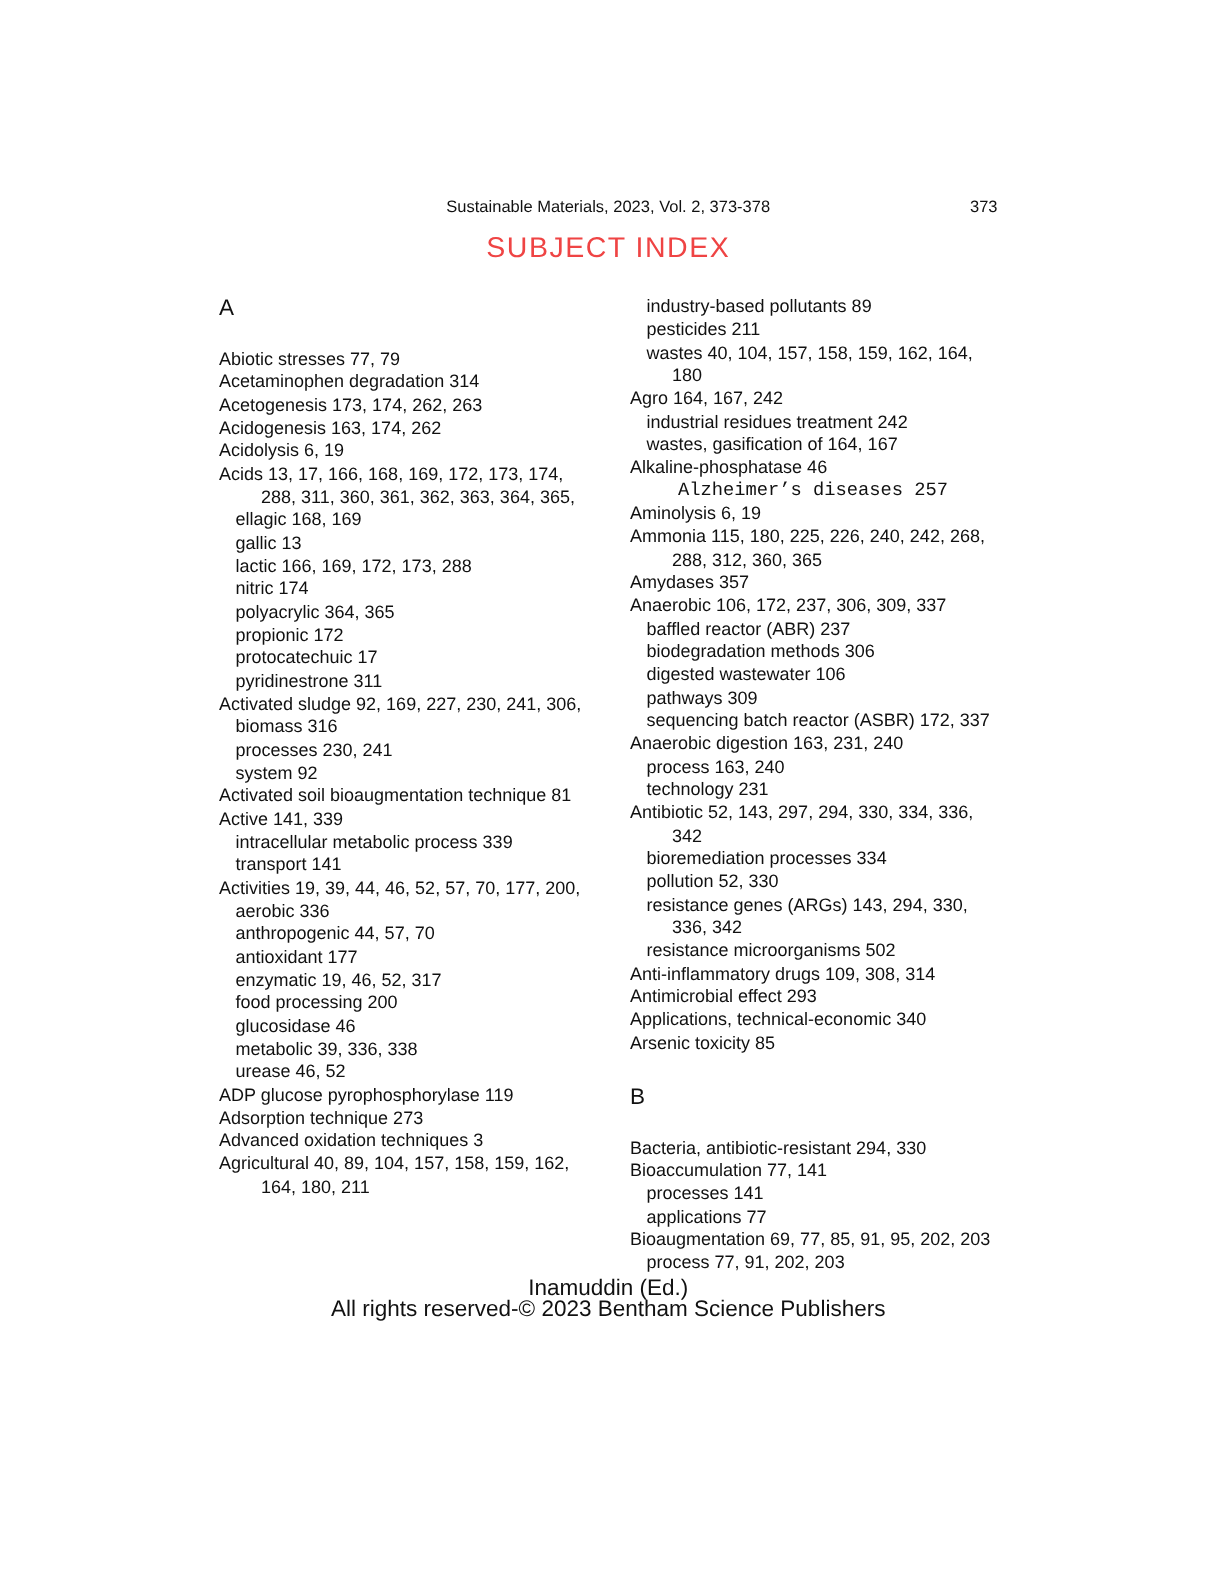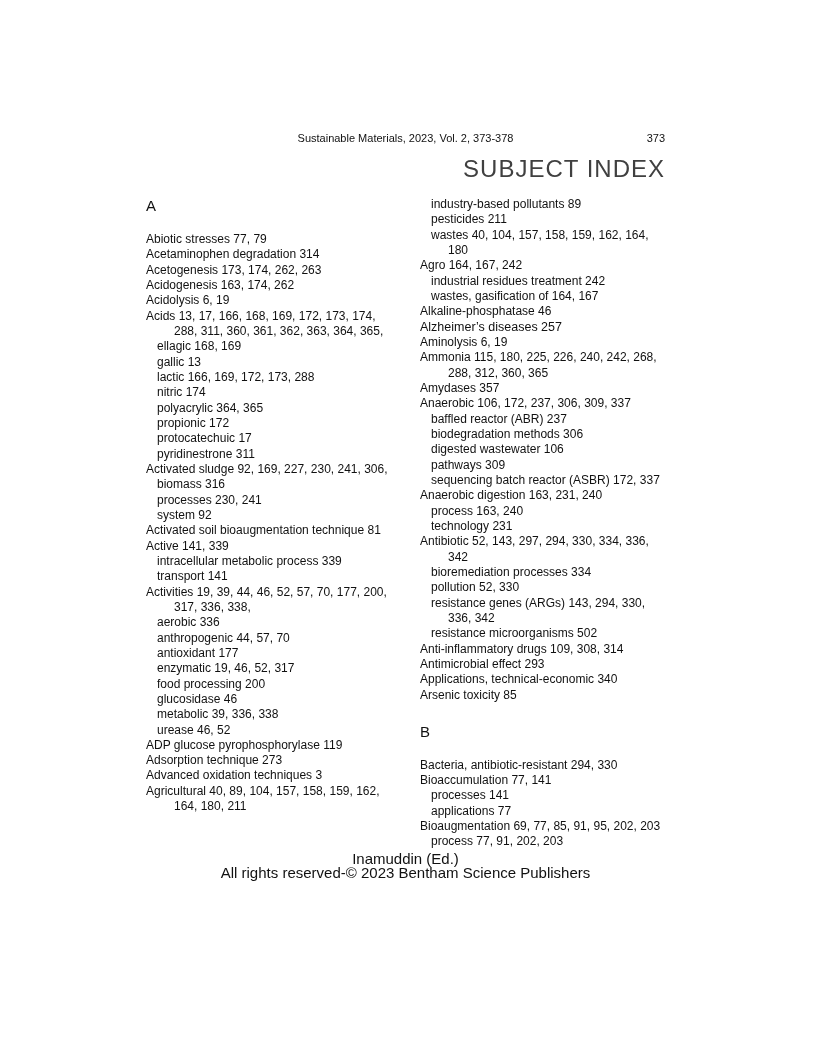--- a/index.html
+++ b/index.html
@@ -29,41 +29,42 @@
     position: absolute;
     right: 0;
     top: 0;
   }
   .title {
     position: absolute;
     top: 155px;
     left: 146px;
     width: 519px;
     margin: 0;
-    text-align: right;
-    font-size: 24px;
+    text-align: center;
+    font-size: 19px;
     font-weight: 400;
     letter-spacing: 1px;
-    color: #404040;
+    color: #ef4444;
   }
   .col {
     position: absolute;
     top: 197px;
     font-size: 12px;
     line-height: 15.33px;
     white-space: nowrap;
   }
   .col-left  { left: 146px; width: 272px; }
   .col-right { left: 420px; width: 248px; }
   .index-line.indent-0 { padding-left: 0; }
   .index-line.indent-1 { padding-left: 11px; }
   .index-line.indent-2 { padding-left: 28px; }
   .index-line.serif {
-    font-family: Liberation Sans, sans-serif;
+    font-family: Liberation Mono, monospace;
     font-size: 12.5px;
+    margin-left: 32px;
   }
   .section-heading {
     font-size: 15px;
     line-height: 18px;
     margin: 20px 0 17px 0;
   }
   .col .section-heading:first-child { margin-top: 0; }
   .footer {
     position: absolute;
     top: 852px;
@@ -105,21 +106,20 @@
       <div class="index-line indent-1">pyridinestrone 311</div>
       <div class="index-line indent-0">Activated sludge 92, 169, 227, 230, 241, 306,</div>
       <div class="index-line indent-1">biomass 316</div>
       <div class="index-line indent-1">processes 230, 241</div>
       <div class="index-line indent-1">system 92</div>
       <div class="index-line indent-0">Activated soil bioaugmentation technique 81</div>
       <div class="index-line indent-0">Active 141, 339</div>
       <div class="index-line indent-1">intracellular metabolic process 339</div>
       <div class="index-line indent-1">transport 141</div>
       <div class="index-line indent-0">Activities 19, 39, 44, 46, 52, 57, 70, 177, 200,</div>
-      <div class="index-line indent-2">317, 336, 338,</div>
       <div class="index-line indent-1">aerobic 336</div>
       <div class="index-line indent-1">anthropogenic 44, 57, 70</div>
       <div class="index-line indent-1">antioxidant 177</div>
       <div class="index-line indent-1">enzymatic 19, 46, 52, 317</div>
       <div class="index-line indent-1">food processing 200</div>
       <div class="index-line indent-1">glucosidase 46</div>
       <div class="index-line indent-1">metabolic 39, 336, 338</div>
       <div class="index-line indent-1">urease 46, 52</div>
       <div class="index-line indent-0">ADP glucose pyrophosphorylase 119</div>
       <div class="index-line indent-0">Adsorption technique 273</div>

